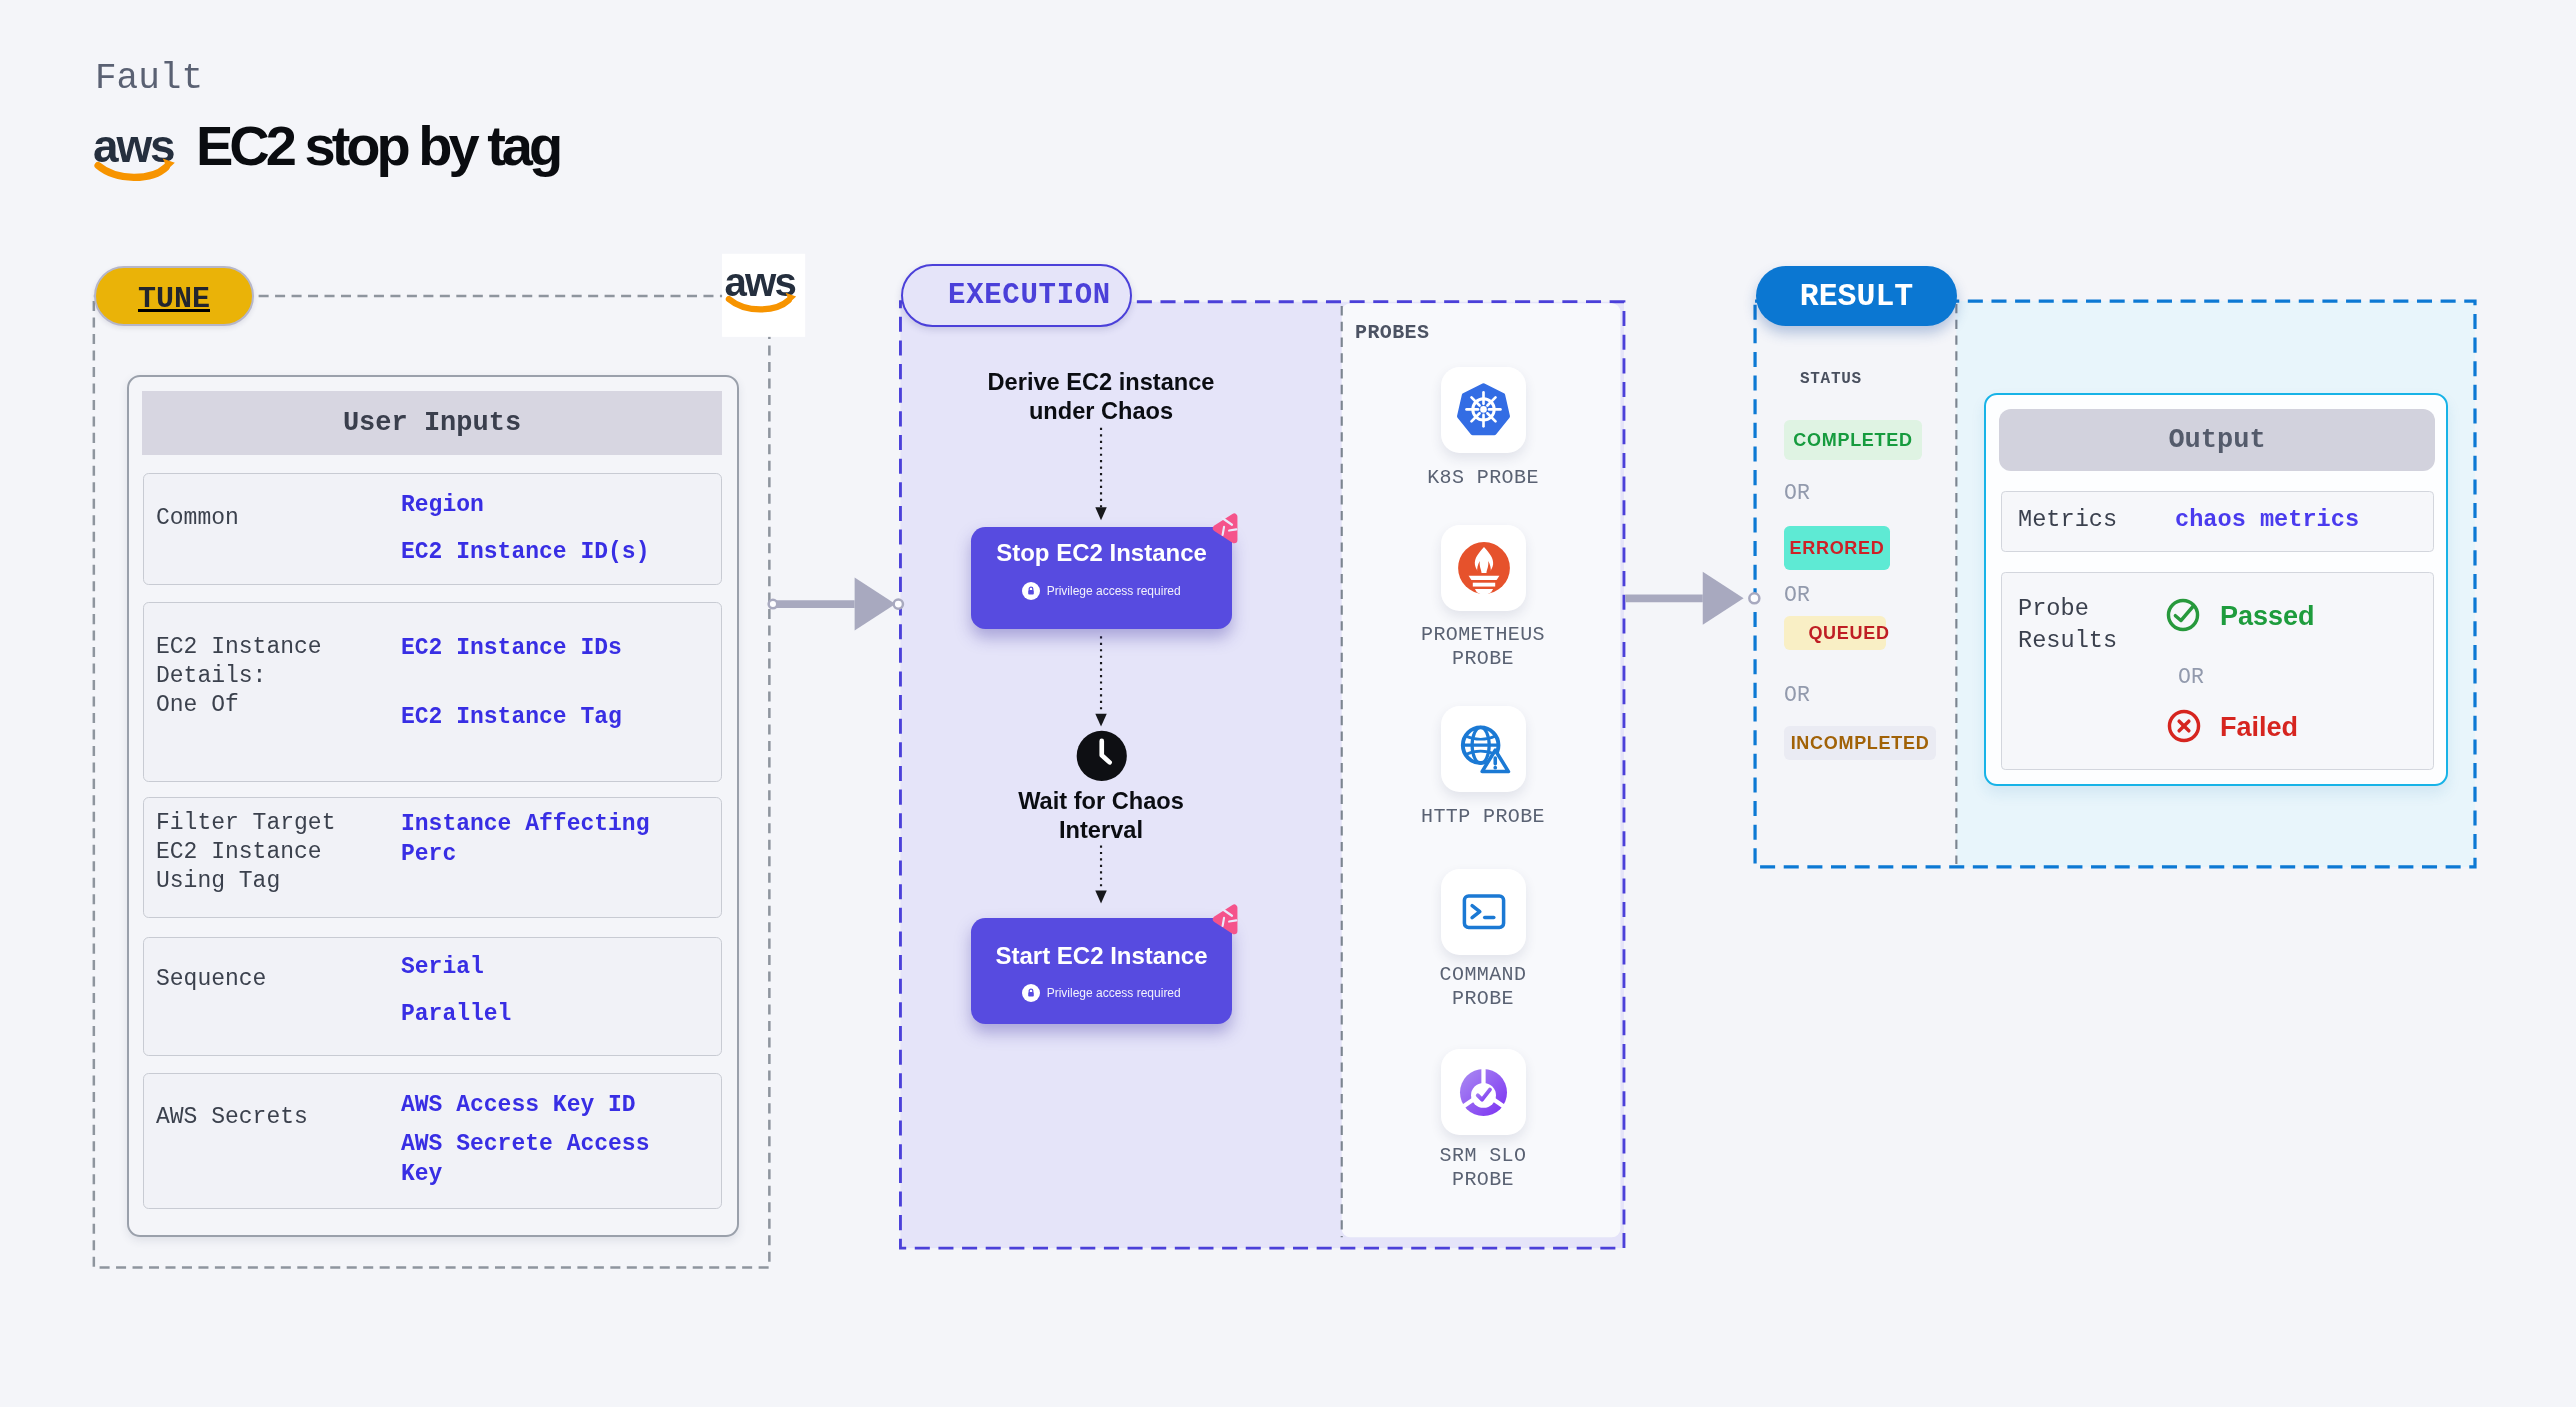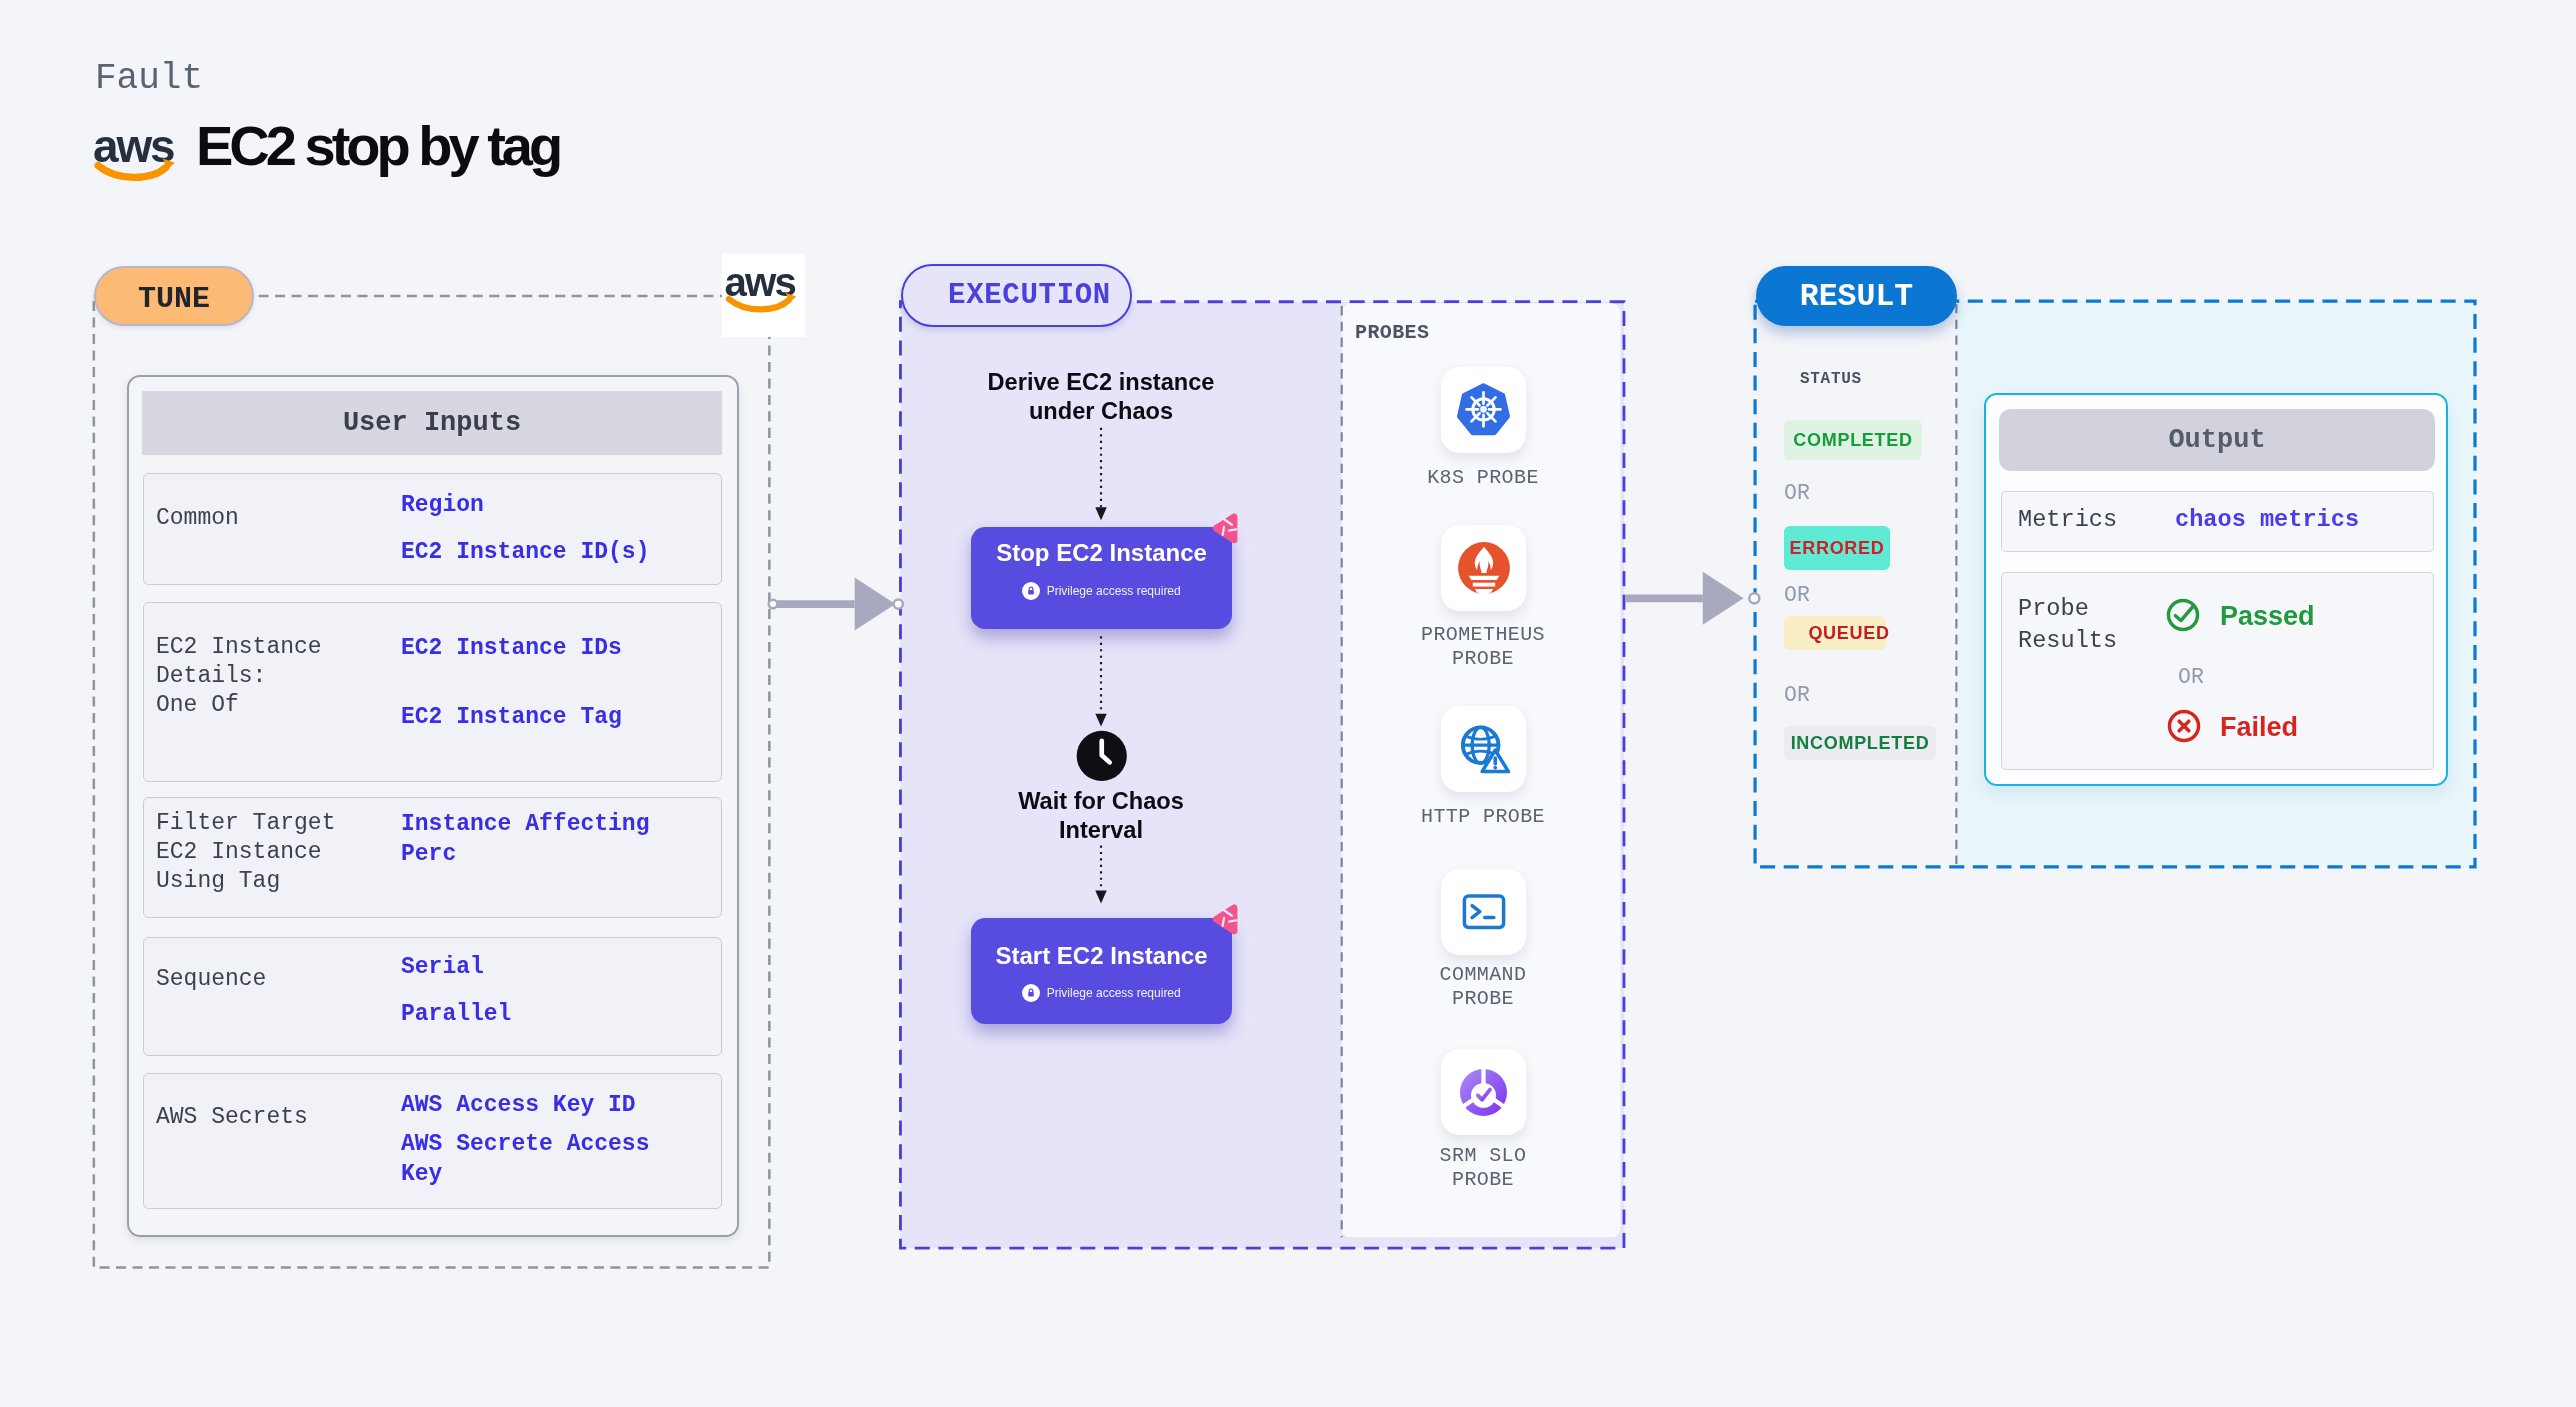--- a/index.html
+++ b/index.html
@@ -53,21 +53,21 @@
 </svg>
 
 <div class="abs mono" style="left:95px;top:61px;font-size:36px;line-height:36px;color:#5a6173;">Fault</div>
 <svg class="abs" style="left:93px;top:129px" width="89" height="56" viewBox="0 0 124 78">
   <text x="0" y="46" font-family="Liberation Sans,sans-serif" font-weight="bold" font-size="64" letter-spacing="-3" fill="#252f3e">aws</text>
   <path d="M7 51 C 33 73, 82 72, 102 53" stroke="#f79400" stroke-width="10" fill="none" stroke-linecap="round"></path>
   <path d="M97 41 L114 47 L100 60 C 102 54, 101 47, 97 41 Z" fill="#f79400"></path>
 </svg>
 <div class="abs" style="left:196px;top:118px;font-size:56px;line-height:56px;font-weight:bold;letter-spacing:-4px;color:#0a0c10;">EC2 stop by tag</div>
 
-<div class="abs pill" style="left:94px;top:266px;width:160px;height:60px;background:#fdba74;border:2.1px solid #b6b6c9;box-shadow:0 2.1px 5.7px rgba(60,60,90,0.12);">
+<div class="abs pill" style="left:94px;top:266px;width:160px;height:60px;background:#eab308;border:2.1px solid #b6b6c9;box-shadow:0 2.1px 5.7px rgba(60,60,90,0.12);text-decoration:underline;">
   <span class="mono" style="font-size:30px;font-weight:bold;letter-spacing:0px;color:#22252e;padding-top:5px;">TUNE</span>
 </div>
 <svg class="abs" style="left:724px;top:267px" width="79" height="49" viewBox="0 0 124 78">
   <text x="0" y="46" font-family="Liberation Sans,sans-serif" font-weight="bold" font-size="64" letter-spacing="-3" fill="#252f3e">aws</text>
   <path d="M7 51 C 33 73, 82 72, 102 53" stroke="#f79400" stroke-width="10" fill="none" stroke-linecap="round"></path>
   <path d="M97 41 L114 47 L100 60 C 102 54, 101 47, 97 41 Z" fill="#f79400"></path>
 </svg>
 
 <div class="abs" style="left:127px;top:375px;width:612px;height:862px;border:2.9px solid #9aa0ab;border-radius:13px;box-sizing:border-box;box-shadow:0 3.6px 8.6px rgba(50,60,90,0.10);"></div>
 <div class="abs" style="left:142px;top:391px;width:580px;height:64px;background:#d7d6e1;border-radius:0;display:flex;align-items:center;justify-content:center;">
@@ -225,21 +225,21 @@
 <div class="abs pill" style="left:1756px;top:266px;width:201px;height:60px;background:#0b77d2;box-shadow:0 7.2px 13px rgba(30,80,160,0.30);">
   <span class="mono" style="font-size:31.5px;font-weight:bold;letter-spacing:0px;color:#ffffff;">RESULT</span>
 </div>
 <div class="abs mono" style="left:1784px;top:370px;font-size:16px;font-weight:bold;letter-spacing:0.7px;color:#49505f;margin-left:16px;">STATUS</div>
 <div class="abs badge" style="left:1784px;top:420px;width:138px;height:40px;background:#dff3e3;color:#169b3e;">COMPLETED</div>
 <div class="abs or" style="left:1784px;top:481px;">OR</div>
 <div class="abs badge" style="left:1784px;top:526px;width:106px;height:44px;background:#5eead4;color:#cd2127;">ERRORED</div>
 <div class="abs or" style="left:1784px;top:583px;">OR</div>
 <div class="abs badge" style="left:1784px;top:616px;width:102px;height:34px;background:#f9efc5;color:#bf1e24;padding-left:28px;">QUEUED</div>
 <div class="abs or" style="left:1784px;top:683px;">OR</div>
-<div class="abs badge" style="left:1784px;top:726px;width:152px;height:34px;background:#eaebf3;color:#15803d;">INCOMPLETED</div>
+<div class="abs badge" style="left:1784px;top:726px;width:152px;height:34px;background:#eaebf3;color:#a16207;">INCOMPLETED</div>
 
 <div class="abs" style="left:1984px;top:393px;width:464px;height:393px;background:#fdfeff;border:2.9px solid #17b3e7;border-radius:13px;box-sizing:border-box;box-shadow:0 7.2px 14.3px rgba(30,120,180,0.10);"></div>
 <div class="abs" style="left:1999px;top:409px;width:436px;height:62px;background:#d2d2dd;border-radius:12px;display:flex;align-items:center;justify-content:center;">
   <span class="mono" style="font-size:27px;font-weight:bold;color:#545b6b;">Output</span>
 </div>
 <div class="abs" style="left:2001px;top:491px;width:433px;height:61px;background:#f6f7fa;border:1.4px solid #d3d6dd;border-radius:4.3px;box-sizing:border-box;"></div>
 <div class="abs mono" style="left:2018px;top:506px;font-size:23.6px;color:#3b414e;">Metrics</div>
 <div class="abs mono" style="left:2175px;top:506px;font-size:23.6px;font-weight:bold;color:#4a3bee;">chaos metrics</div>
 <div class="abs" style="left:2001px;top:572px;width:433px;height:198px;background:#f6f7fa;border:1.4px solid #d3d6dd;border-radius:4.3px;box-sizing:border-box;"></div>
 <div class="abs mono" style="left:2018px;top:593px;font-size:23.6px;line-height:31.5px;color:#3b414e;white-space:pre;">Probe

